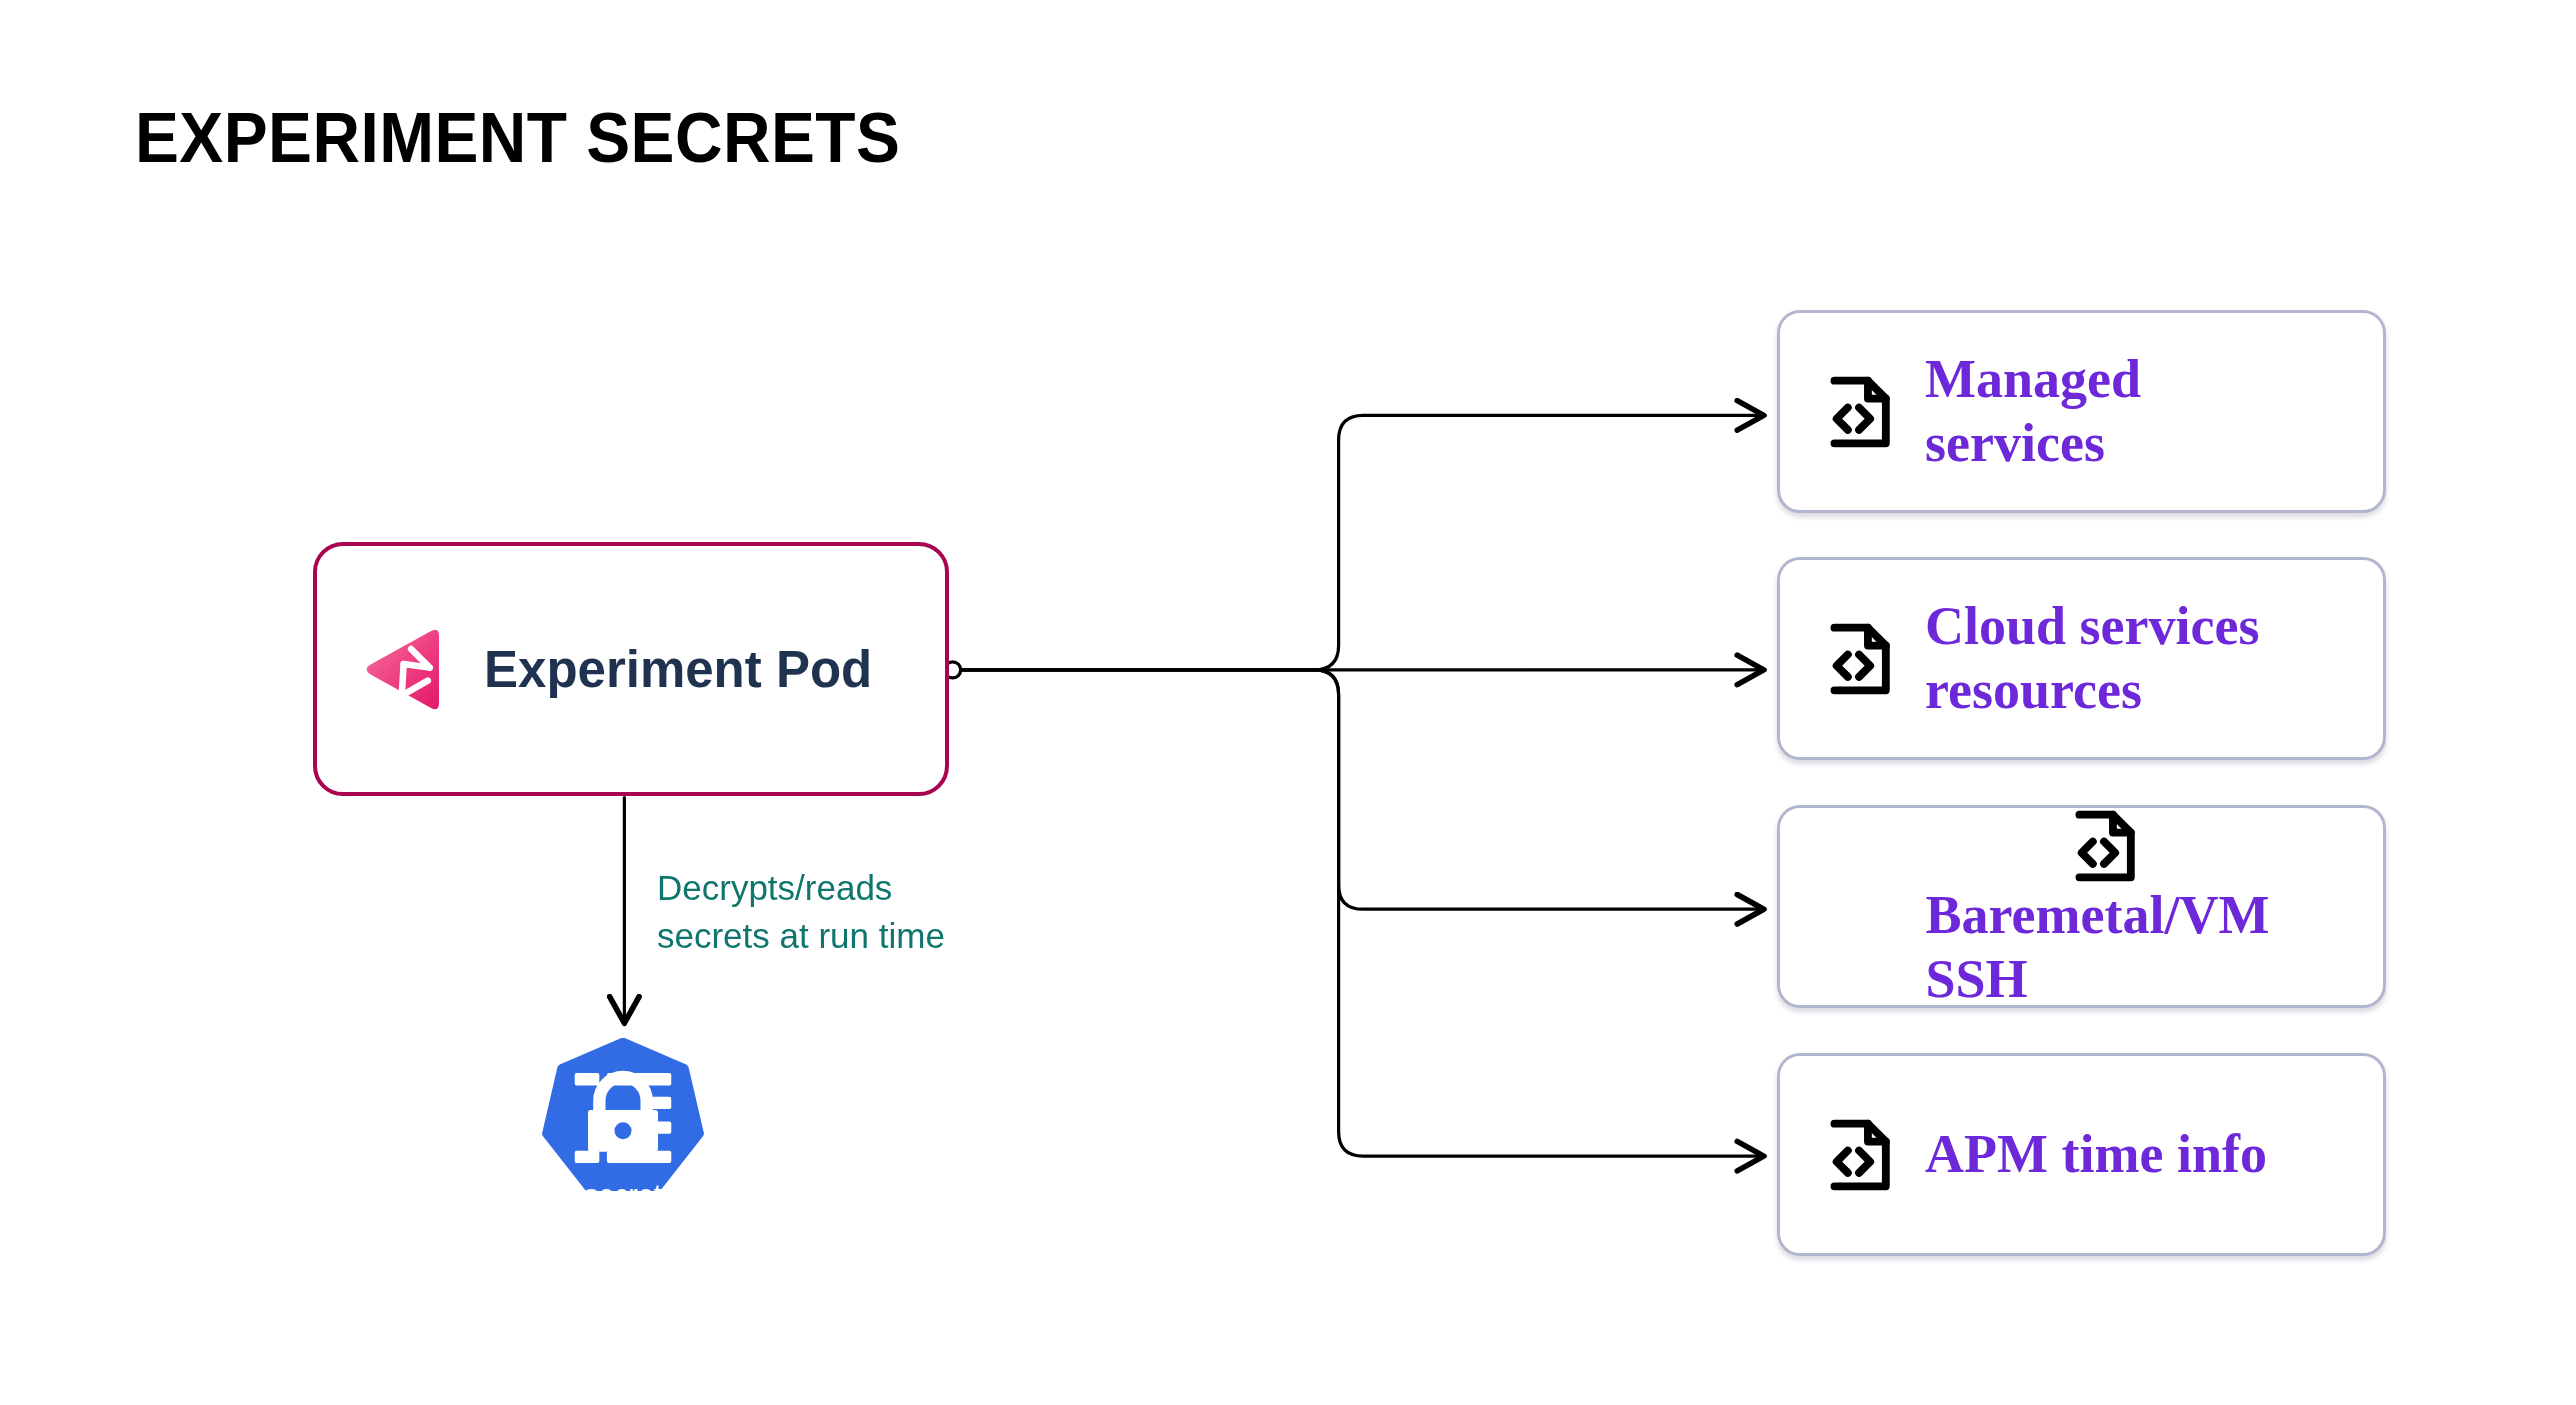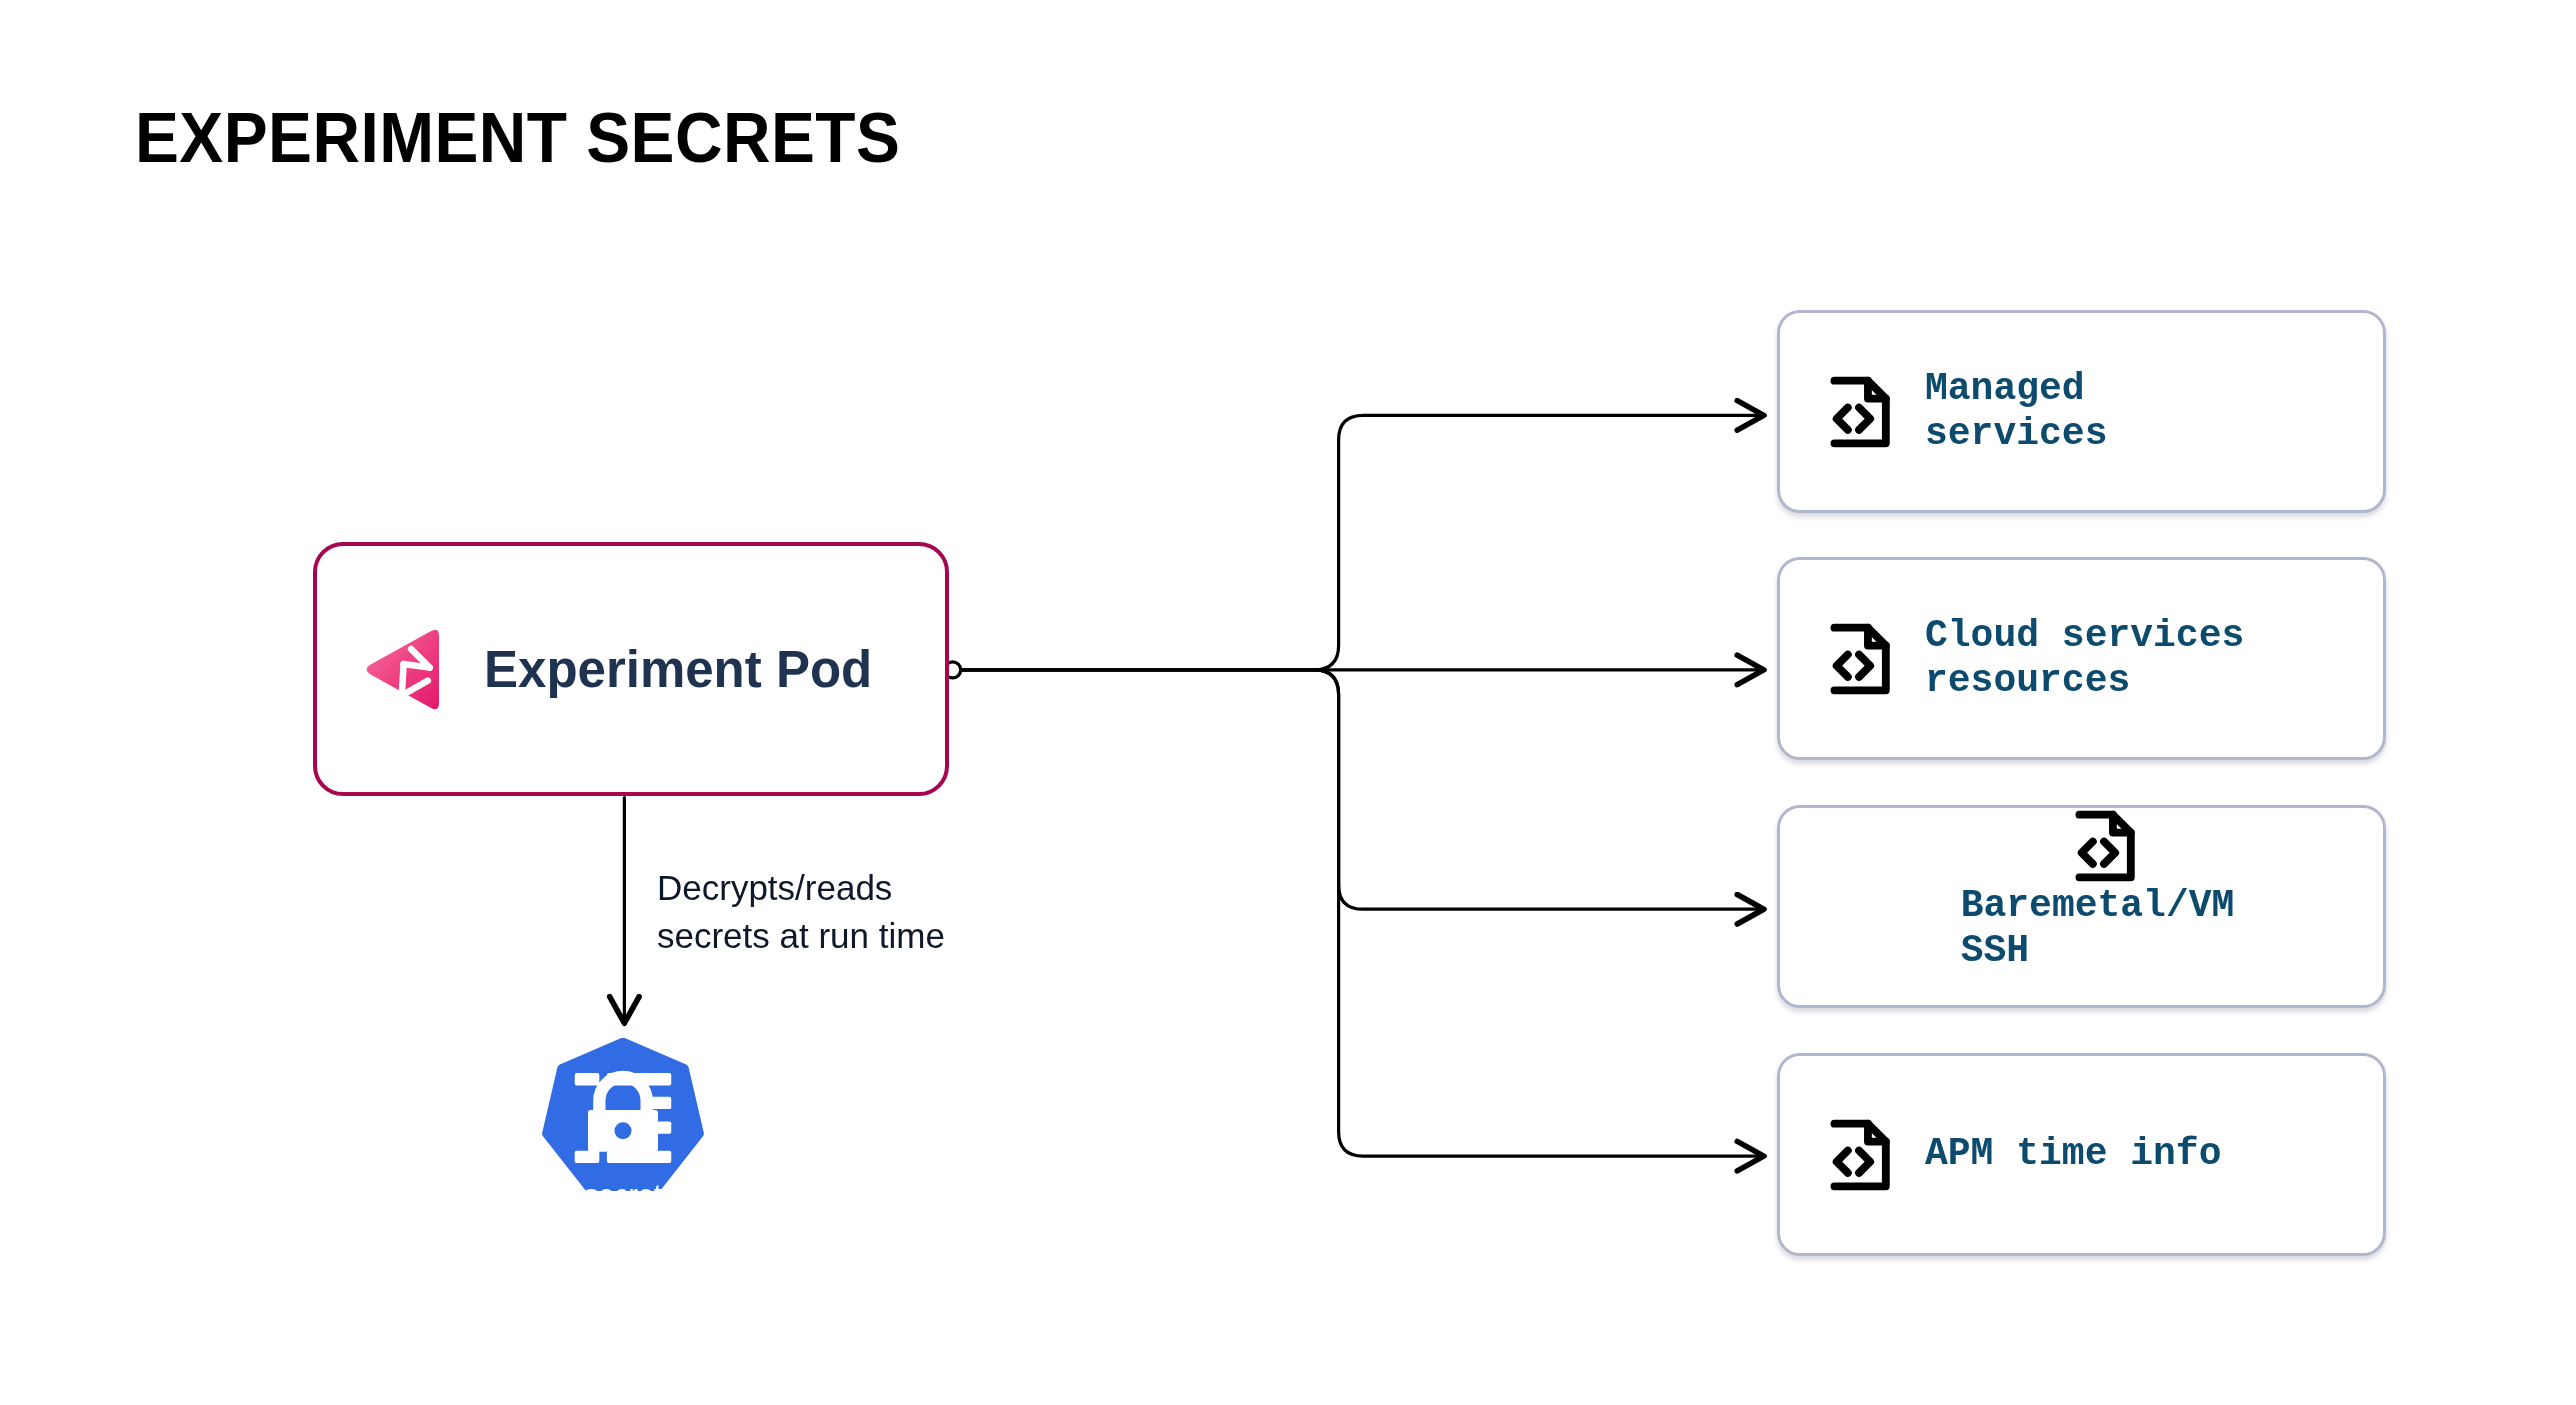--- a/index.html
+++ b/index.html
@@ -70,21 +70,21 @@
     font-family: "Liberation Sans", sans-serif;
   }
 
   
   #edge-label {
     position: absolute;
     left: 657px;
     top: 864px;
     font-size: 35px;
     line-height: 1.38;
-    color: #0f172a;
+    color: #0f766e;
     font-family: "Liberation Sans", sans-serif;
     white-space: nowrap;
     z-index: 3;
   }
 
   
   #secret-node {
     position: absolute;
     left: 535px;
     top: 1038px;
@@ -109,25 +109,25 @@
     z-index: 3;
   }
   .resource-icon {
     margin-left: 45px;
     width: 68px;
     height: 76px;
     flex: none;
   }
   .resource-label {
     margin-left: 32px;
-    font-size: 38px;
+    font-size: 54px;
     line-height: 1.18;
     font-weight: bold;
-    color: #0c4a6e;
-    font-family: Liberation Mono, monospace;
+    color: #6d28d9;
+    font-family: Liberation Serif, serif;
   }
   #card-0 { top: 310px;  height: 203px; }
   #card-1 { top: 557px;  height: 203px; }
   #card-2 { top: 805px;  height: 203px; flex-direction: column; }
   #card-3 { top: 1053px; height: 203px; }
 </style>
 </head>
 <body>
 
 <div id="page-title">EXPERIMENT SECRETS</div>

